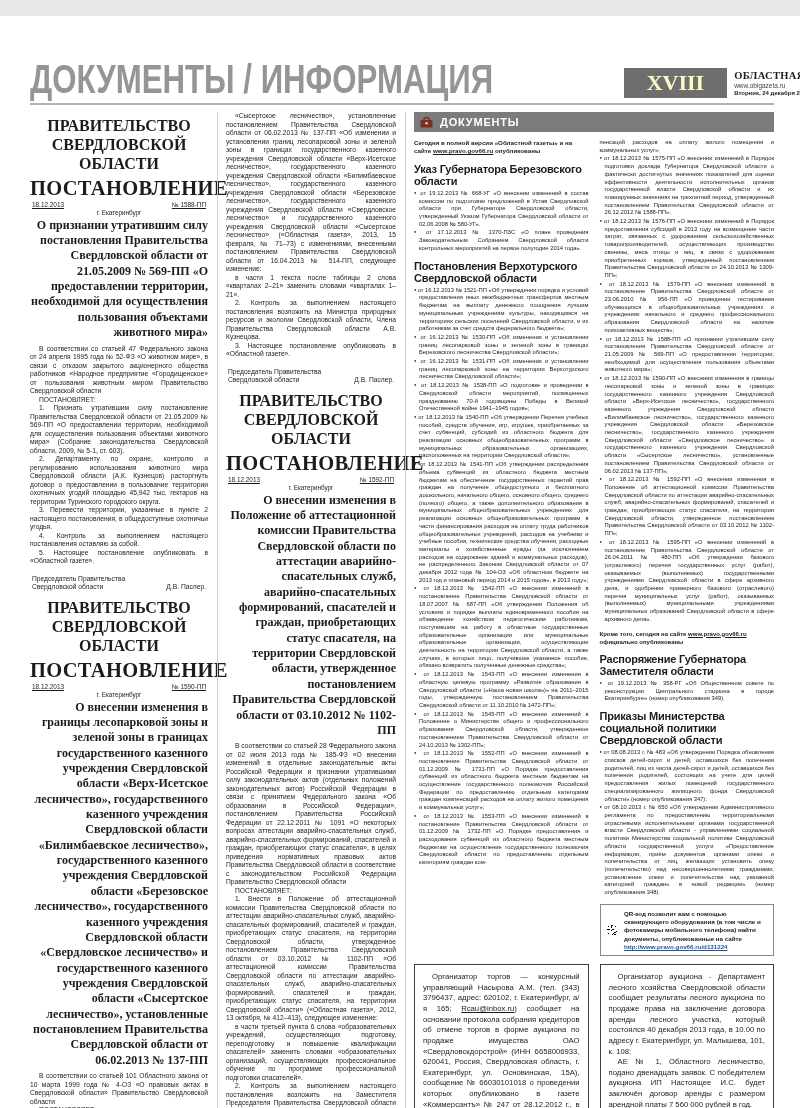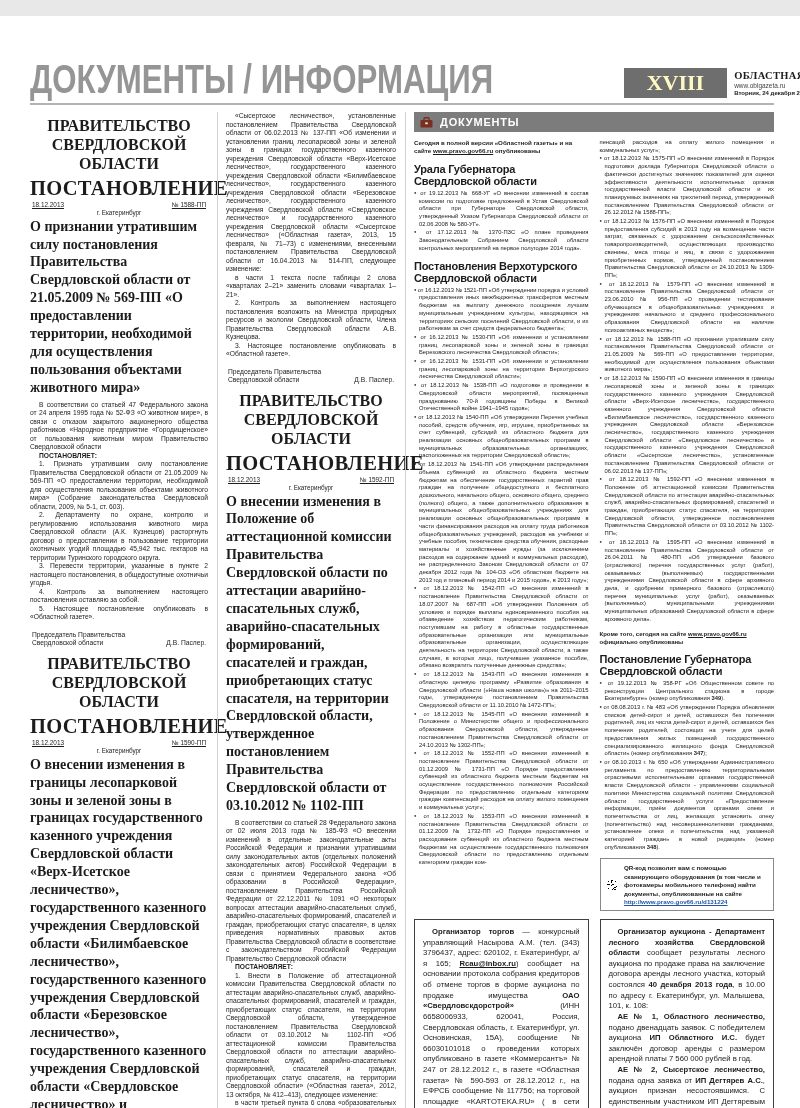--- a/index.html
+++ b/index.html
@@ -27,21 +27,21 @@
   .half-right{flex:1;min-width:0;display:flex;flex-direction:column;
     border-left:1px solid #d0d0d0;padding-left:8px}
   
   .dorg{font-family:"Liberation Serif",serif;font-size:16px;line-height:1.18;text-align:center;
     font-weight:bold;margin:5px 10px 1px}
   .dtype{font-family:"Liberation Serif",serif;font-size:20.5px;text-align:center;font-weight:bold;
     margin:3px 0 1px;letter-spacing:.3px}
   .dmeta{display:flex;justify-content:space-between;font-size:6.4px;margin:1px 2px}
   .dmeta span{text-decoration:underline}
   .dcity{text-align:center;font-size:6.3px;margin:0 0 2px}
-  .dtitle{font-family:"Liberation Serif",serif;font-size:14px;font-weight:bold;text-align:left;
+  .dtitle{font-family:"Liberation Serif",serif;font-size:12px;font-weight:bold;text-align:right;
     line-height:1.28;margin:2px 0 4px}
   .dbody p{font-size:6.7px;line-height:1.27;text-align:justify;text-indent:9px;margin:0}
   .sig{display:flex;justify-content:space-between;align-items:flex-end;margin:9px 2px 7px;
     font-size:6.7px;line-height:1.3}
   .sig .role{white-space:pre-line}
   
   .docs-band{background:#7c7c7c;color:#fff;display:flex;align-items:center;gap:7px;
     height:20px;padding:0 6px;font-weight:bold;font-size:11px;letter-spacing:.8px;flex:0 0 auto}
   .docs-cols{display:flex;gap:11px;margin-top:5px}
   .dcolA,.dcolB{flex:1;min-width:0}
@@ -64,21 +64,21 @@
     text-align:justify}
   .nbox p{margin:0;text-indent:9px}
   
   .iz-sep{border-top:1px solid #999;margin-top:5px;padding-top:4px}
   .iz-h{font-weight:bold;font-size:6.8px;text-align:center;line-height:1.32;margin:1px 0 3px}
   .iz-body p{font-size:6.2px;line-height:1.3;text-align:justify;text-indent:8px;margin:0}
   .lot-box{border:1px solid #3f3f3f;margin-top:4px;padding:5px 6px}
   .lot-box p{font-size:6.6px;line-height:1.36;text-align:justify;text-indent:8px;margin:0 0 2px}
   .lot-box u{font-style:italic}
   u{text-decoration:underline}
-  b{font-weight:bold}
+  b{font-weight:normal}
 </style>
 </head>
 <body>
 
 <div class="page">
 
   <div class="masthead">
     <div class="m-title">ДОКУМЕНТЫ / ИНФОРМАЦИЯ</div>
     <div class="m-right">
       <div class="roman-box">XVIII</div>
@@ -207,21 +207,21 @@
           <rect x="4" y="0.8" width="5" height="3" rx="0.8" fill="none" stroke="#7a2f1f" stroke-width="1.4"></rect>
           <rect x="5.2" y="5.4" width="2.6" height="1.8" fill="#e9e9e9"></rect>
         </svg>
         <span>ДОКУМЕНТЫ</span>
       </div>
 
       <div class="docs-cols">
         <div class="dcolA">
           <div class="doc-intro">Сегодня в полной версии «Областной газеты» и на сайте <u>www.pravo.gov66.ru</u> опубликованы</div>
 
-          <h4 class="doc-h">Урала Губернатора Свердловской области</h4>
+          <h4 class="doc-h">Указ Губернатора Березовского области</h4>
           <div class="doc-list">
               <p>от 19.12.2013 № 668-УГ «О внесении изменений в состав комиссии по подготовке предложений в Устав Свердловской области при Губернаторе Свердловской области, утвержденный Указом Губернатора Свердловской области от 02.06.2008 № 580-УГ».</p>
             </div>
 
           <div class="doc-list">
               <p>от 17.12.2013 № 1370-ПЗС «О плане проведения Законодательным Собранием Свердловской области контрольных мероприятий на первое полугодие 2014 года».</p>
             </div>
 
           <h4 class="doc-h">Постановления Верхотурского Свердловской области</h4>
           <div class="doc-list">
@@ -246,25 +246,26 @@
               <p>от 18.12.2013 № 1576-ПП «О внесении изменений в Порядок предоставления субсидий в 2013 году на возмещение части затрат, связанных с удорожанием сельскохозяйственных товаропроизводителей, осуществляющих производство свинины, мяса птицы и яиц, в связи с удорожанием приобретенных кормов, утвержденный постановлением Правительства Свердловской области от 24.10.2013 № 1309-ПП»;</p>
               <p>от 18.12.2013 № 1579-ПП «О внесении изменений в постановление Правительства Свердловской области от 23.06.2010 № 956-ПП «О проведении тестирования обучающихся в общеобразовательных учреждениях и учреждениях начального и среднего профессионального образования Свердловской области на наличие психоактивных веществ»;</p>
               <p>от 18.12.2013 № 1588-ПП «О признании утратившим силу постановления Правительства Свердловской области от 21.05.2009 № 569-ПП «О предоставлении территории, необходимой для осуществления пользования объектами животного мира»;</p>
               <p>от 18.12.2013 № 1590-ПП «О внесении изменения в границы лесопарковой зоны и зеленой зоны в границах государственного казенного учреждения Свердловской области «Верх-Исетское лесничество», государственного казенного учреждения Свердловской области «Билимбаевское лесничество», государственного казенного учреждения Свердловской области «Березовское лесничество», государственного казенного учреждения Свердловской области «Свердловское лесничество» и государственного казенного учреждения Свердловской области «Сысертское лесничество», установленные постановлением Правительства Свердловской области от 06.02.2013 № 137-ПП»;</p>
               <p>от 18.12.2013 № 1592-ПП «О внесении изменения в Положение об аттестационной комиссии Правительства Свердловской области по аттестации аварийно-спасательных служб, аварийно-спасательных формирований, спасателей и граждан, приобретающих статус спасателя, на территории Свердловской области, утвержденное постановлением Правительства Свердловской области от 03.10.2012 № 1102-ПП»;</p>
               <p>от 18.12.2013 № 1595-ПП «О внесении изменений в постановление Правительства Свердловской области от 26.04.2011 № 480-ПП «Об утверждении базового (отраслевого) перечня государственных услуг (работ), оказываемых (выполняемых) государственными учреждениями Свердловской области в сфере архивного дела, и одобрении примерного базового (отраслевого) перечня муниципальных услуг (работ), оказываемых (выполняемых) муниципальными учреждениями муниципальных образований Свердловской области в сфере архивного дела».</p>
             </div>
 
           <div class="doc-note">Кроме того, сегодня на сайте <u>www.pravo.gov66.ru</u> официально опубликованы</div>
 
-          <h4 class="doc-h">Постановление Губернатора Свердловской области</h4>
+          <h4 class="doc-h">Распоряжение Губернатора Заместителя области</h4>
           <div class="doc-list">
               <p>от 19.12.2013 № 358-РГ «Об Общественном совете по реконструкции Центрального стадиона в городе Екатеринбурге» (номер опубликования <b>349</b>).</p>
             </div>
 
+          <h4 class="doc-h">Приказы Министерства социальной политики Свердловской области</h4>
           <div class="doc-list">
               <p>от 08.08.2013 г. № 483 «Об утверждении Порядка обновления списков детей-сирот и детей, оставшихся без попечения родителей, лиц из числа детей-сирот и детей, оставшихся без попечения родителей, состоящих на учете для целей предоставления жилых помещений государственного специализированного жилищного фонда Свердловской области» (номер опубликования <b>347</b>);</p>
               <p>от 08.10.2013 г. № 650 «Об утверждении Административного регламента по предоставлению территориальными отраслевыми исполнительными органами государственной власти Свердловской области - управлениями социальной политики Министерства социальной политики Свердловской области государственной услуги «Предоставление информации, приём документов органами опеки и попечительства от лиц, желающих установить опеку (попечительство) над несовершеннолетними гражданами, установление опеки и попечительства над указанной категорией граждан» в новой редакции» (номер опубликования <b>348</b>).</p>
             </div>
 
           <div class="qr-wrap">
             <svg width="36" height="36" viewBox="0 0 21 21" shape-rendering="crispEdges">
               <rect width="21" height="21" fill="#fff"></rect>
               <path fill="#000" d="M0 0h7v7H0zM14 0h7v7h-7zM0 14h7v7H0z"></path>
               <path fill="#fff" d="M1 1h5v5H1zM15 1h5v5h-5zM1 15h5v5H1z"></path>
@@ -278,20 +279,20 @@
           </div>
         </div>
       </div>
 
       <div class="boxes-row">
         <div class="nbox">
             <p><b>Организатор торгов</b> — конкурсный управляющий Насырова А.М. (тел. (343) 3796437, адрес: 620102, г. Екатеринбург, а/я 165; <b><u>Rcau@inbox.ru</u></b>) сообщает на основании протокола собрания кредиторов об отмене торгов в форме аукциона по продаже имущества <b>ОАО «Свердловскдорстрой»</b> (ИНН 6658006933, 620041, Россия, Свердловская область, г. Екатеринбург, ул. Основинская, 15А), сообщение № 66030101018 о проведении которых опубликовано в газете «Коммерсантъ» № 247 от 28.12.2012 г., в газете «Областная газета» № 590-593 от 28.12.2012 г., на ЕФРСБ сообщение № 117756; на торговой площадке «KARTOTEKA.RU» ( в сети Интернет) аукцион № 0001371.</p>
           </div>
         <div class="nbox">
             <p><b>Организатор аукциона - Департамент лесного хозяйства Свердловской области</b> сообщает результаты лесного аукциона по продаже права на заключение договора аренды лесного участка, который состоялся <b>40 декабря 2013 года</b>, в 10.00 по адресу г. Екатеринбург, ул. Малышева, 101, к. 108:</p>
-            <p><b>АЕ № 1, Областного лесничество,</b> подано двенадцать заявок. С победителем аукциона <b>ИП Областного И.С.</b> будет заключён договор аренды с размером арендной платы 7 560 000 рублей в год.</p>
+            <p><b>АЕ № 1, Областного лесничество,</b> подано двенадцать заявок. С победителем аукциона <b>ИП Настоящее И.С.</b> будет заключён договор аренды с размером арендной платы 7 560 000 рублей в год.</p>
             <p><b>АЕ № 2, Сысертское лесничество,</b> подана одна заявка от <b>ИП Дегтярев А.С.</b>, аукцион признан несостоявшимся. С единственным участником ИП Дегтяревым А.С. будет заключён договор аренды по начальной цене 56 450 рублей.</p>
           </div>
       </div>
 
     </div>
   </div>
 </div>
 
 </body></html>

